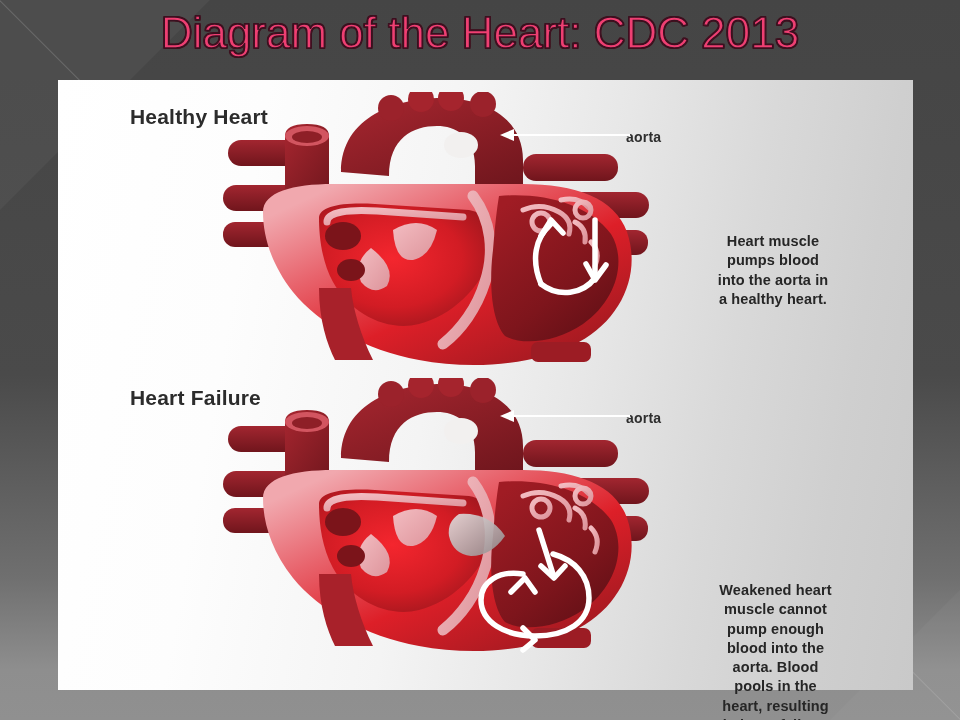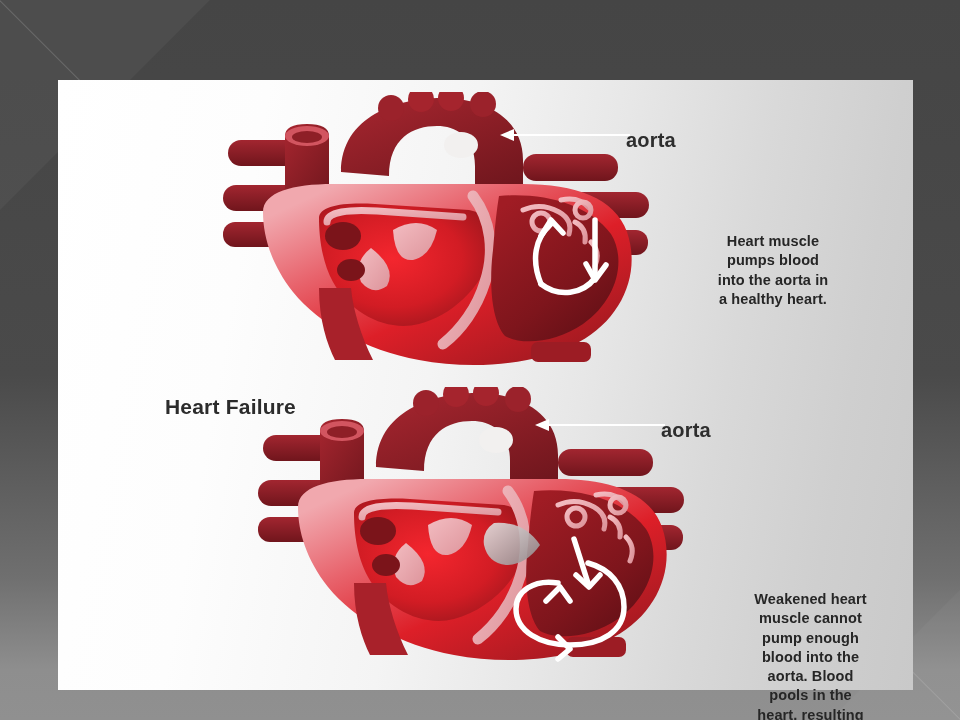--- a/index.html
+++ b/index.html
@@ -68,36 +68,36 @@
     position: absolute;
     left: 58px; top: 80px;
     width: 855px; height: 610px;
     background: linear-gradient(100deg,
         #ffffff 0%, #fdfdfd 22%, #f4f4f4 44%,
         #e7e7e7 60%, #d9d9d9 75%, #cfcfcf 88%, #c9c9c9 100%);
   }
 
   .heart-block { position: absolute; }
   #block-healthy { left: 0; top: 0; width: 855px; height: 300px; }
-  #block-failure { left: 0; top: 295px; width: 697px; height: 315px; margin-left: 35px; }
+  #block-failure { left: 0; top: 286px; width: 697px; height: 315px; }
 
   .section-label {
     position: absolute;
     font-size: 21px;
     font-weight: bold;
     color: #2c2c2c;
     letter-spacing: 0.2px;
     white-space: nowrap;
   }
   #label-healthy { left: 72px; top: 25px; }
   #label-failure { left: 72px; top: 20px; }
 
   .aorta-label {
     position: absolute;
-    font-size: 20px;
+    font-size: 14px;
     font-weight: bold;
     color: #2e2e2e;
     white-space: nowrap;
     letter-spacing: 0.2px;
   }
   #aorta-healthy { left: 568px; top: 49px; }
   #aorta-failure { left: 568px; top: 44px; }
 
   .caption {
     position: absolute;
@@ -121,25 +121,27 @@
 </head>
 <body>
 
 <div id="slide">
 
   <div class="corner-tl"></div>
   <div class="corner-tl-line"></div>
   <div class="corner-br"></div>
   <div class="corner-br-line"></div>
 
+  <div id="title">Diagram of the Heart: CDC 2013</div>
 
   <div id="panel">
 
     <div class="heart-block" id="block-healthy">
 
+      <div class="section-label" id="label-healthy">Healthy Heart</div>
 
       <svg class="heart-svg" id="svg-healthy" width="460" height="290" viewBox="0 0 460 290">
         <defs>
           <linearGradient id="gAortaH" x1="0" y1="0" x2="0.6" y2="1">
             <stop offset="0%" stop-color="#a82630"></stop>
             <stop offset="45%" stop-color="#8e1f27"></stop>
             <stop offset="100%" stop-color="#6f161d"></stop>
           </linearGradient>
           <linearGradient id="gMuscleH" x1="0.1" y1="0.1" x2="0.9" y2="0.95">
             <stop offset="0%" stop-color="#f1a8ae"></stop>

